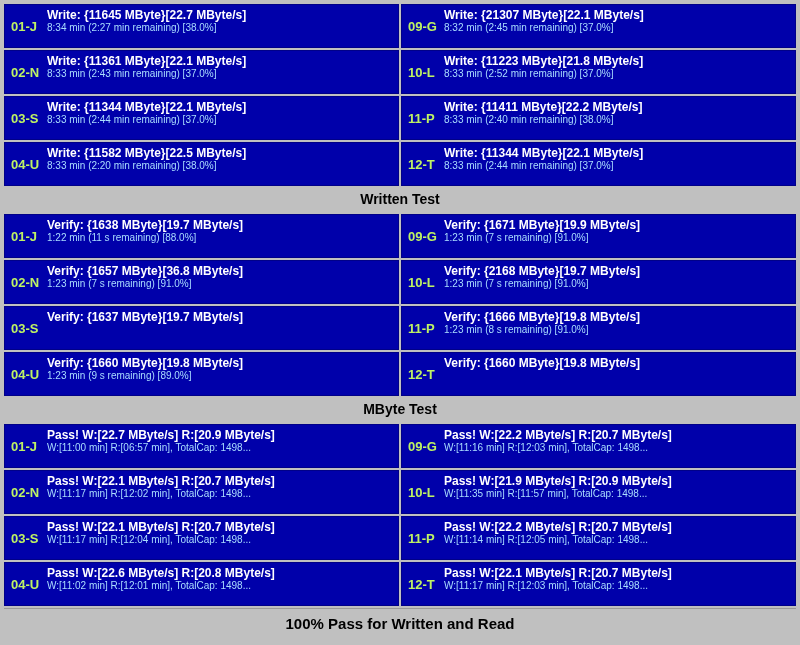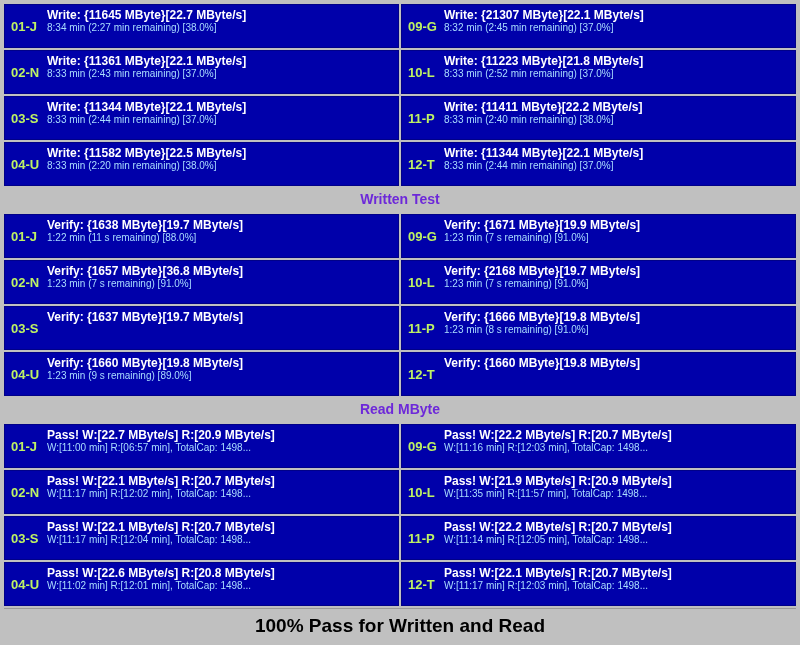--- a/index.html
+++ b/index.html
@@ -55,28 +55,28 @@
     }
     .cell-line2 {
       font-size: 10px;
       color: #aaddff;
     }
     .section-header {
       text-align: center;
       padding: 5px 0;
       font-size: 14px;
       font-weight: bold;
-      color: #6d28d9;
+      color: #000000;
       background: #c0c0c0;
     }
     .footer {
       background: #c0c0c0;
       text-align: center;
       padding: 6px;
-      font-size: 19px;
+      font-size: 15px;
       font-weight: bold;
       color: #000000;
       border-top: 1px solid #999;
       margin-top: 2px;
     }
   </style>
 </head>
 <body>
 
 <div class="main-container">
@@ -193,21 +193,21 @@
             <div class="cell-line2">1:23 min (9 s remaining)   [89.0%]</div>
           </div>
         </div>
         <div class="cell cell-label">
           <span class="cell-id">12-T</span>
           <div class="cell-content">
             <div class="cell-line1">Verify: {1660 MByte}[19.8 MByte/s]</div>
           </div>
         </div>
       </div>
-    <div class="section-header">Read MByte</div>
+    <div class="section-header">MByte Test</div>
   </div>
 
   <div class="section">
     <div class="grid-2col" id="pass-grid">
         <div class="cell cell-label">
           <span class="cell-id">01-J</span>
           <div class="cell-content">
             <div class="cell-line1">Pass! W:[22.7 MByte/s] R:[20.9 MByte/s]</div>
             <div class="cell-line2">W:[11:00 min] R:[06:57 min], TotalCap: 1498...</div>
           </div>

